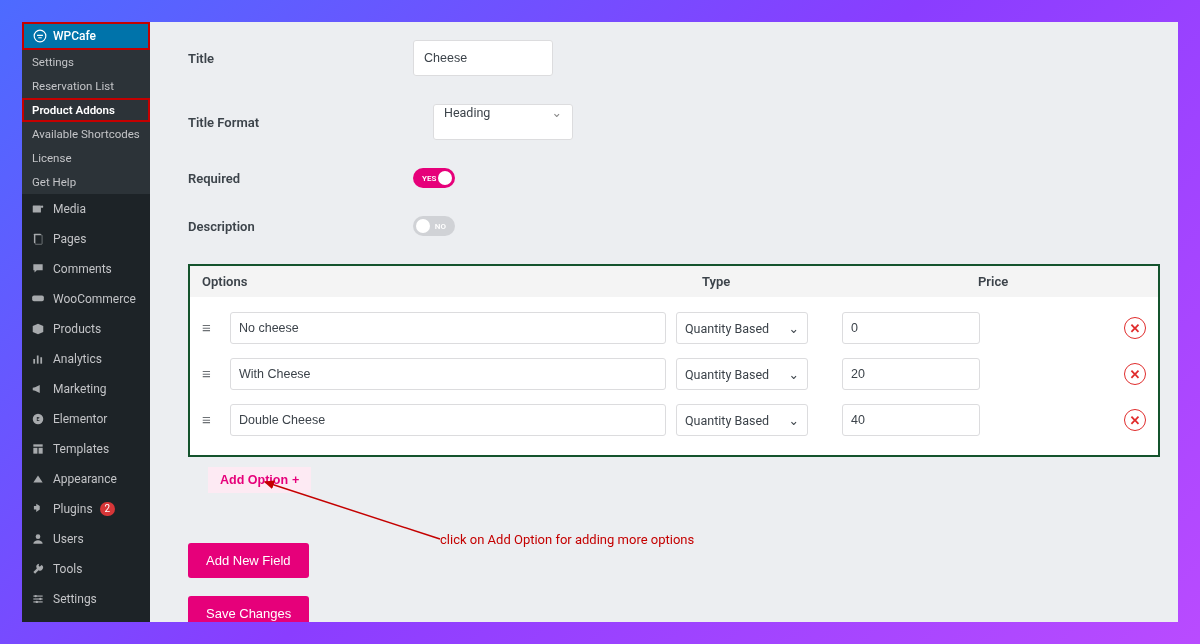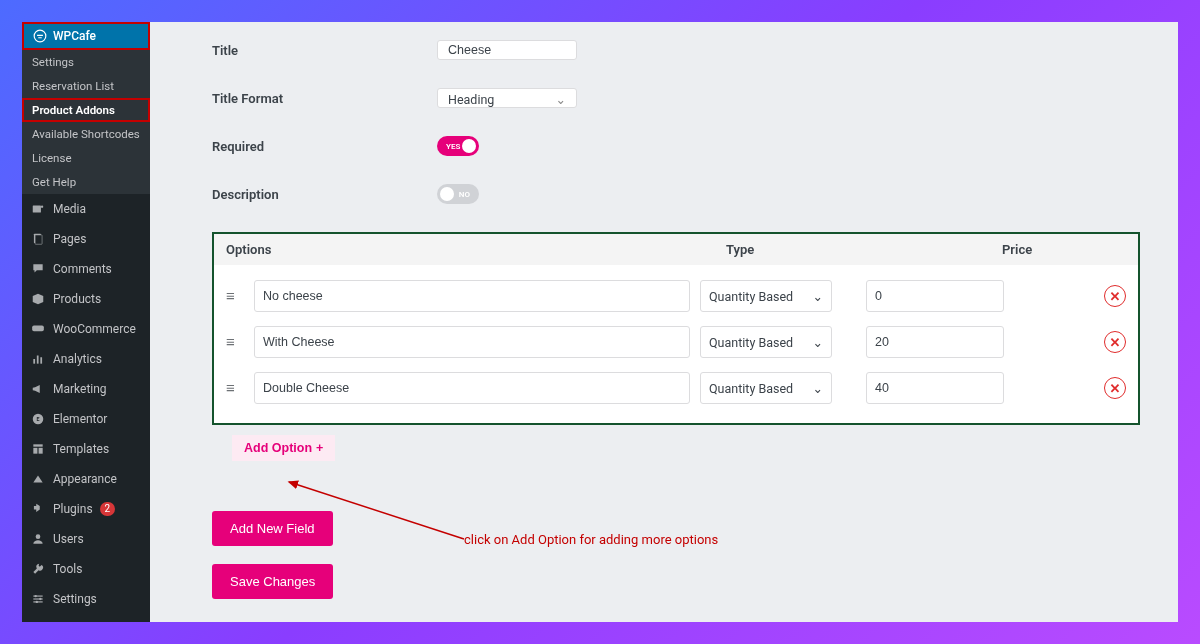--- a/index.html
+++ b/index.html
@@ -12,21 +12,20 @@
     padding: 22px;
     position: relative;
   }
 
   .app {
     width: 100%; height: 100%;
     background: #eceef1;
     display: flex;
     position: relative;
     overflow: hidden;
-    gap: 24px;
   }
 
   
   .sidebar {
     width: 128px;
     background: #1d2327;
     color: #c3c4c7;
     display: flex;
     flex-direction: column;
     font-size: 12px;
@@ -82,50 +81,51 @@
     padding: 0 5px;
     font-size: 10px;
     min-width:14px;
     text-align:center;
     line-height:14px;
   }
 
   
   .content {
     flex: 1;
-    padding: 18px 38px 18px 38px;
+    padding: 18px 18px 18px 38px;
     overflow: auto;
     color: #3c434a;
     position: relative;
   }
 
   .field-row {
     display:flex;
     align-items: center;
     margin-bottom: 28px;
   }
   .field-row .label {
     width: 225px;
     font-weight: 600;
     font-size: 13px;
     color: #3c434a;
   }
   .field-row input[type=text], .field-row .select {
-    height: 20px;
+    height: 36px;
     width: 140px;
     border: 1px solid #dcdcde;
     border-radius: 3px;
     background: #fff;
     padding: 0 10px;
     font-size: 12.5px;
     color: #3c434a;
   }
   .field-row .select {
-    display:flex; align-items:flex-end; justify-content:space-between;
+    display:flex; align-items:flex-start; justify-content:space-between;
     cursor:pointer;
+    margin-left:20px;
   }
   .select .chev { color:#888; }
 
   
   .toggle {
     width: 42px; height: 20px;
     border-radius: 12px;
     display:flex; align-items:center;
     padding: 0 4px;
     cursor:pointer;
@@ -292,32 +292,32 @@
         <span class="icon">
             <svg viewBox="0 0 24 24" width="14" height="14">
               <path d="M4 4h16v10H10l-4 4v-4H4z" fill="currentColor"></path>
             </svg>
           </span>
         <span>Comments</span>
       </div>
       <div class="item">
         <span class="icon">
             <svg viewBox="0 0 24 24" width="14" height="14">
+              <rect x="2" y="6" width="20" height="10" rx="3" fill="currentColor"></rect>
+            </svg>
+          </span>
+        <span>WooCommerce</span>
+      </div>
+      <div class="item">
+        <span class="icon">
+            <svg viewBox="0 0 24 24" width="14" height="14">
               <path d="M3 7l9-4 9 4v10l-9 4-9-4z" fill="currentColor"></path>
             </svg>
           </span>
         <span>Products</span>
-      </div>
-      <div class="item">
-        <span class="icon">
-            <svg viewBox="0 0 24 24" width="14" height="14">
-              <rect x="2" y="6" width="20" height="10" rx="3" fill="currentColor"></rect>
-            </svg>
-          </span>
-        <span>WooCommerce</span>
       </div>
       <div class="item">
         <span class="icon">
             <svg viewBox="0 0 24 24" width="14" height="14">
               <rect x="4" y="12" width="3" height="8" fill="currentColor"></rect>
               <rect x="10" y="6" width="3" height="14" fill="currentColor"></rect>
               <rect x="16" y="9" width="3" height="11" fill="currentColor"></rect>
             </svg>
           </span>
         <span>Analytics</span>

